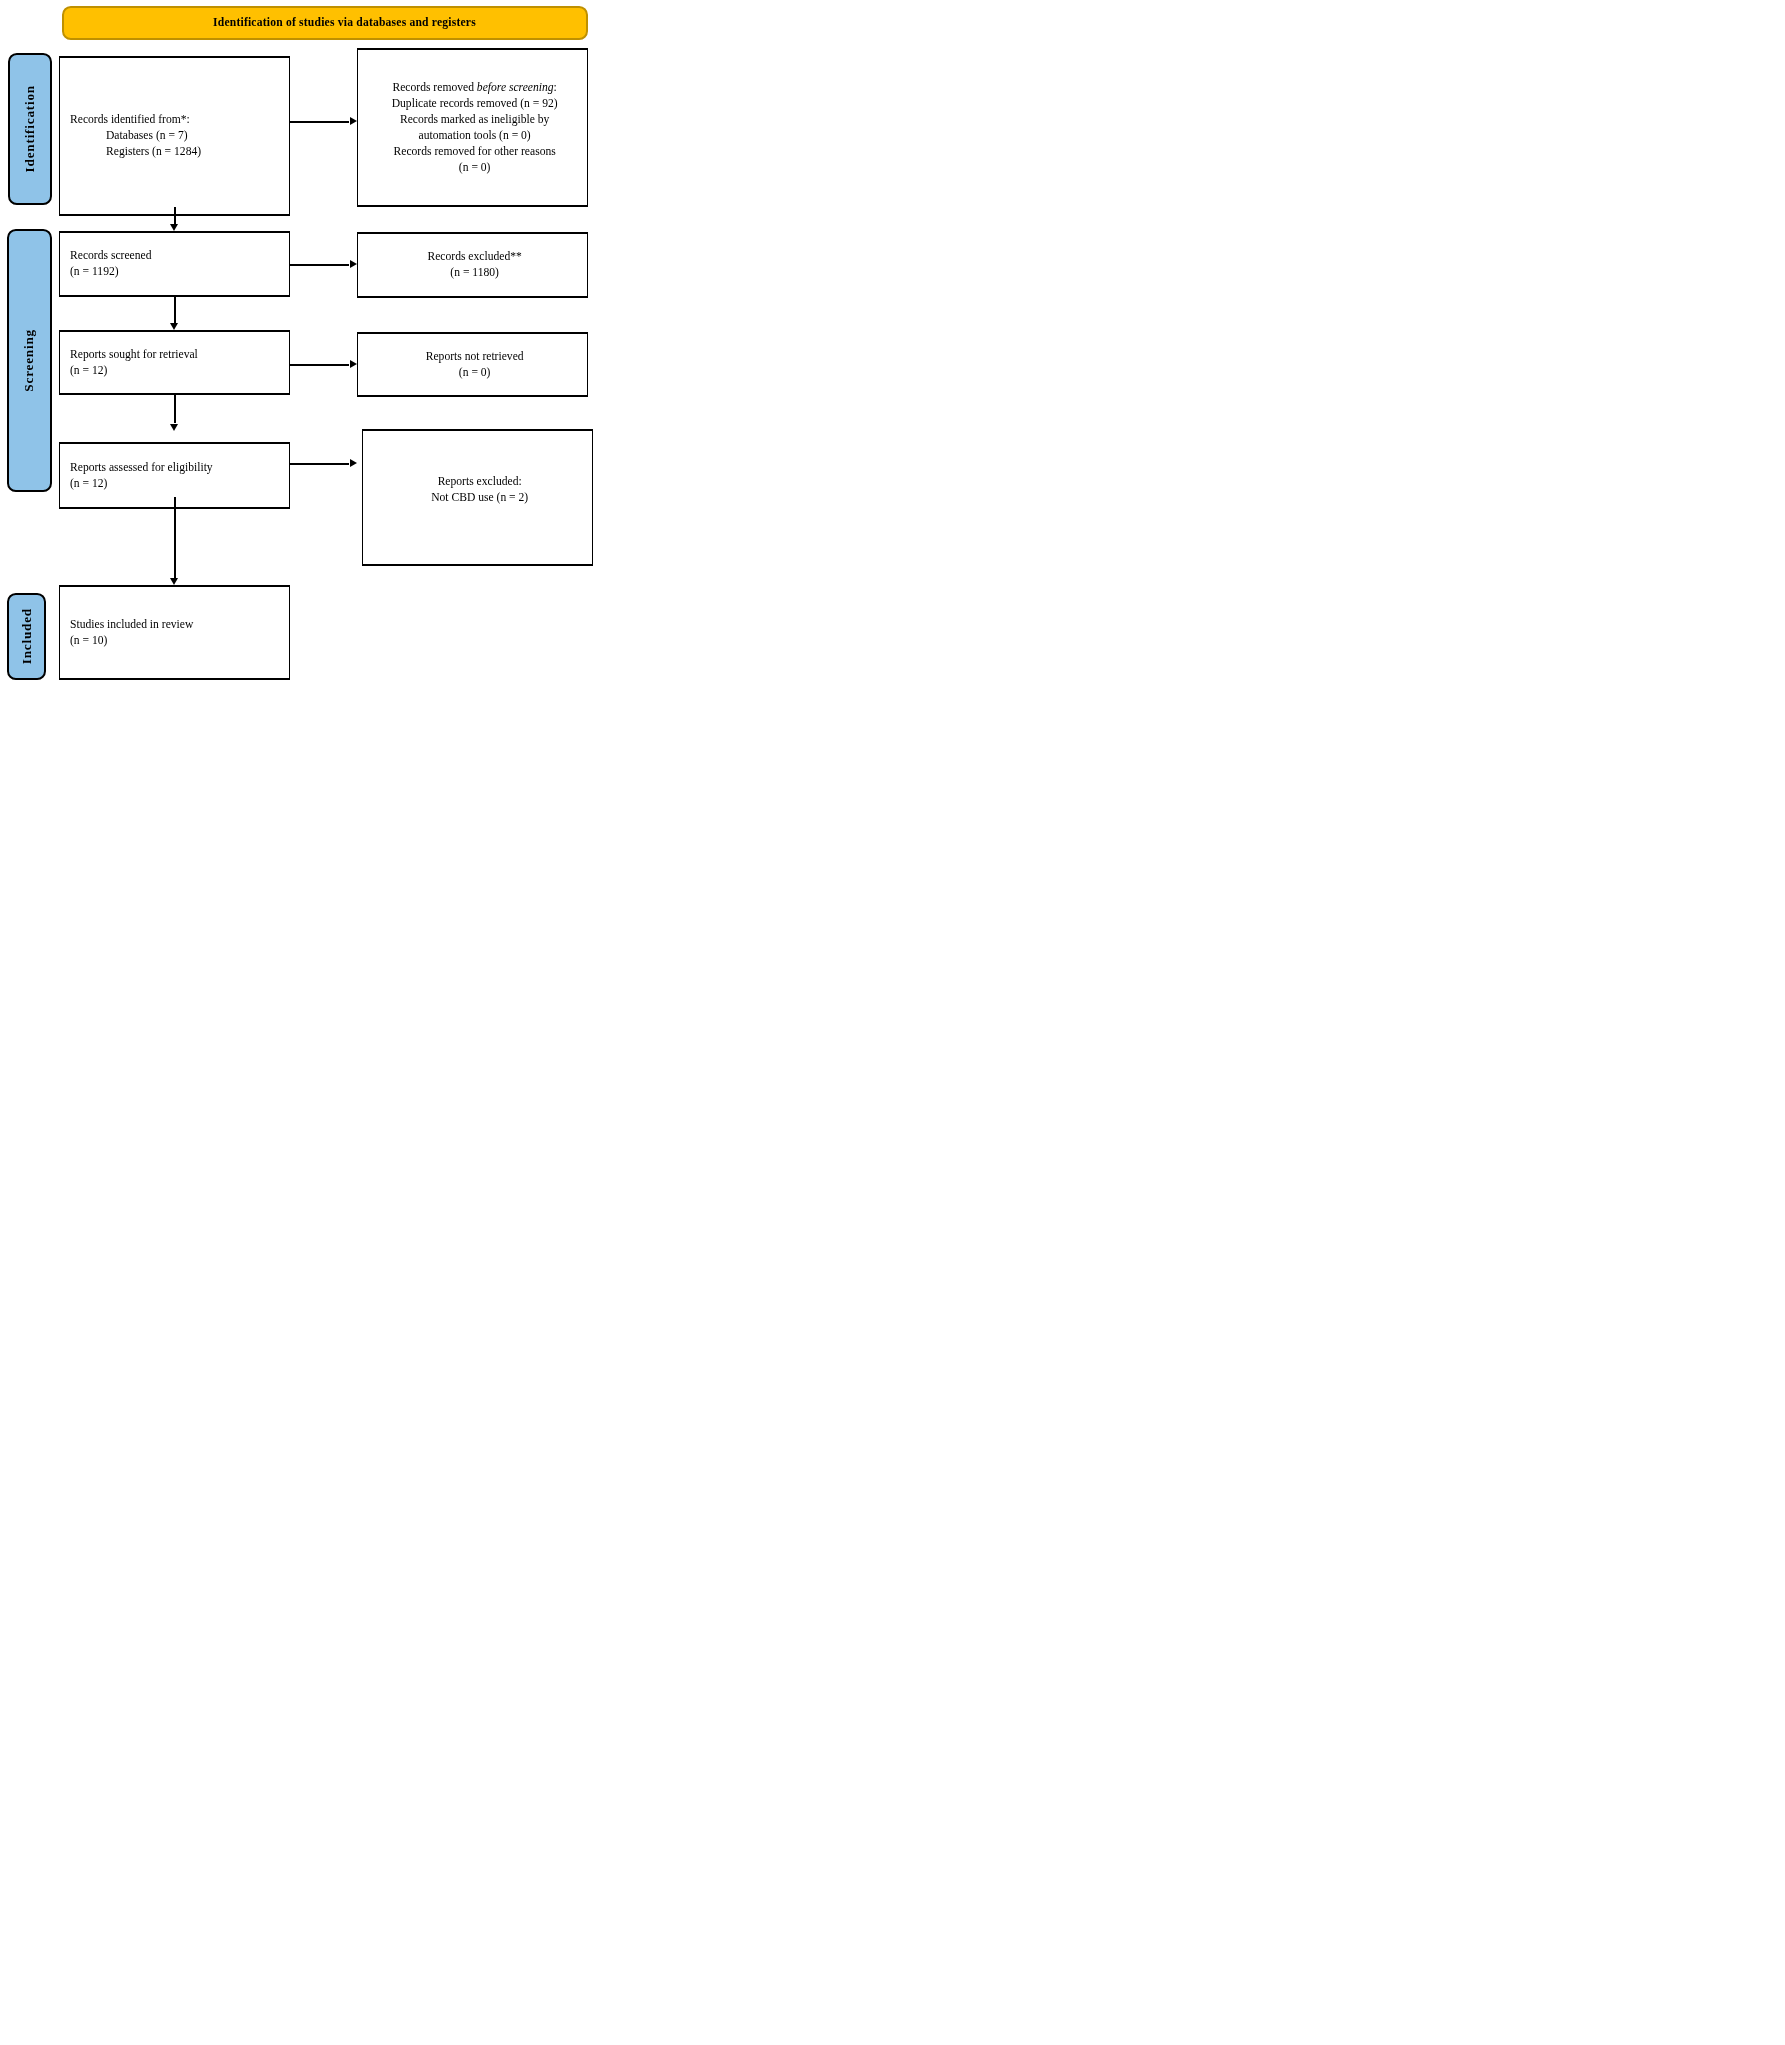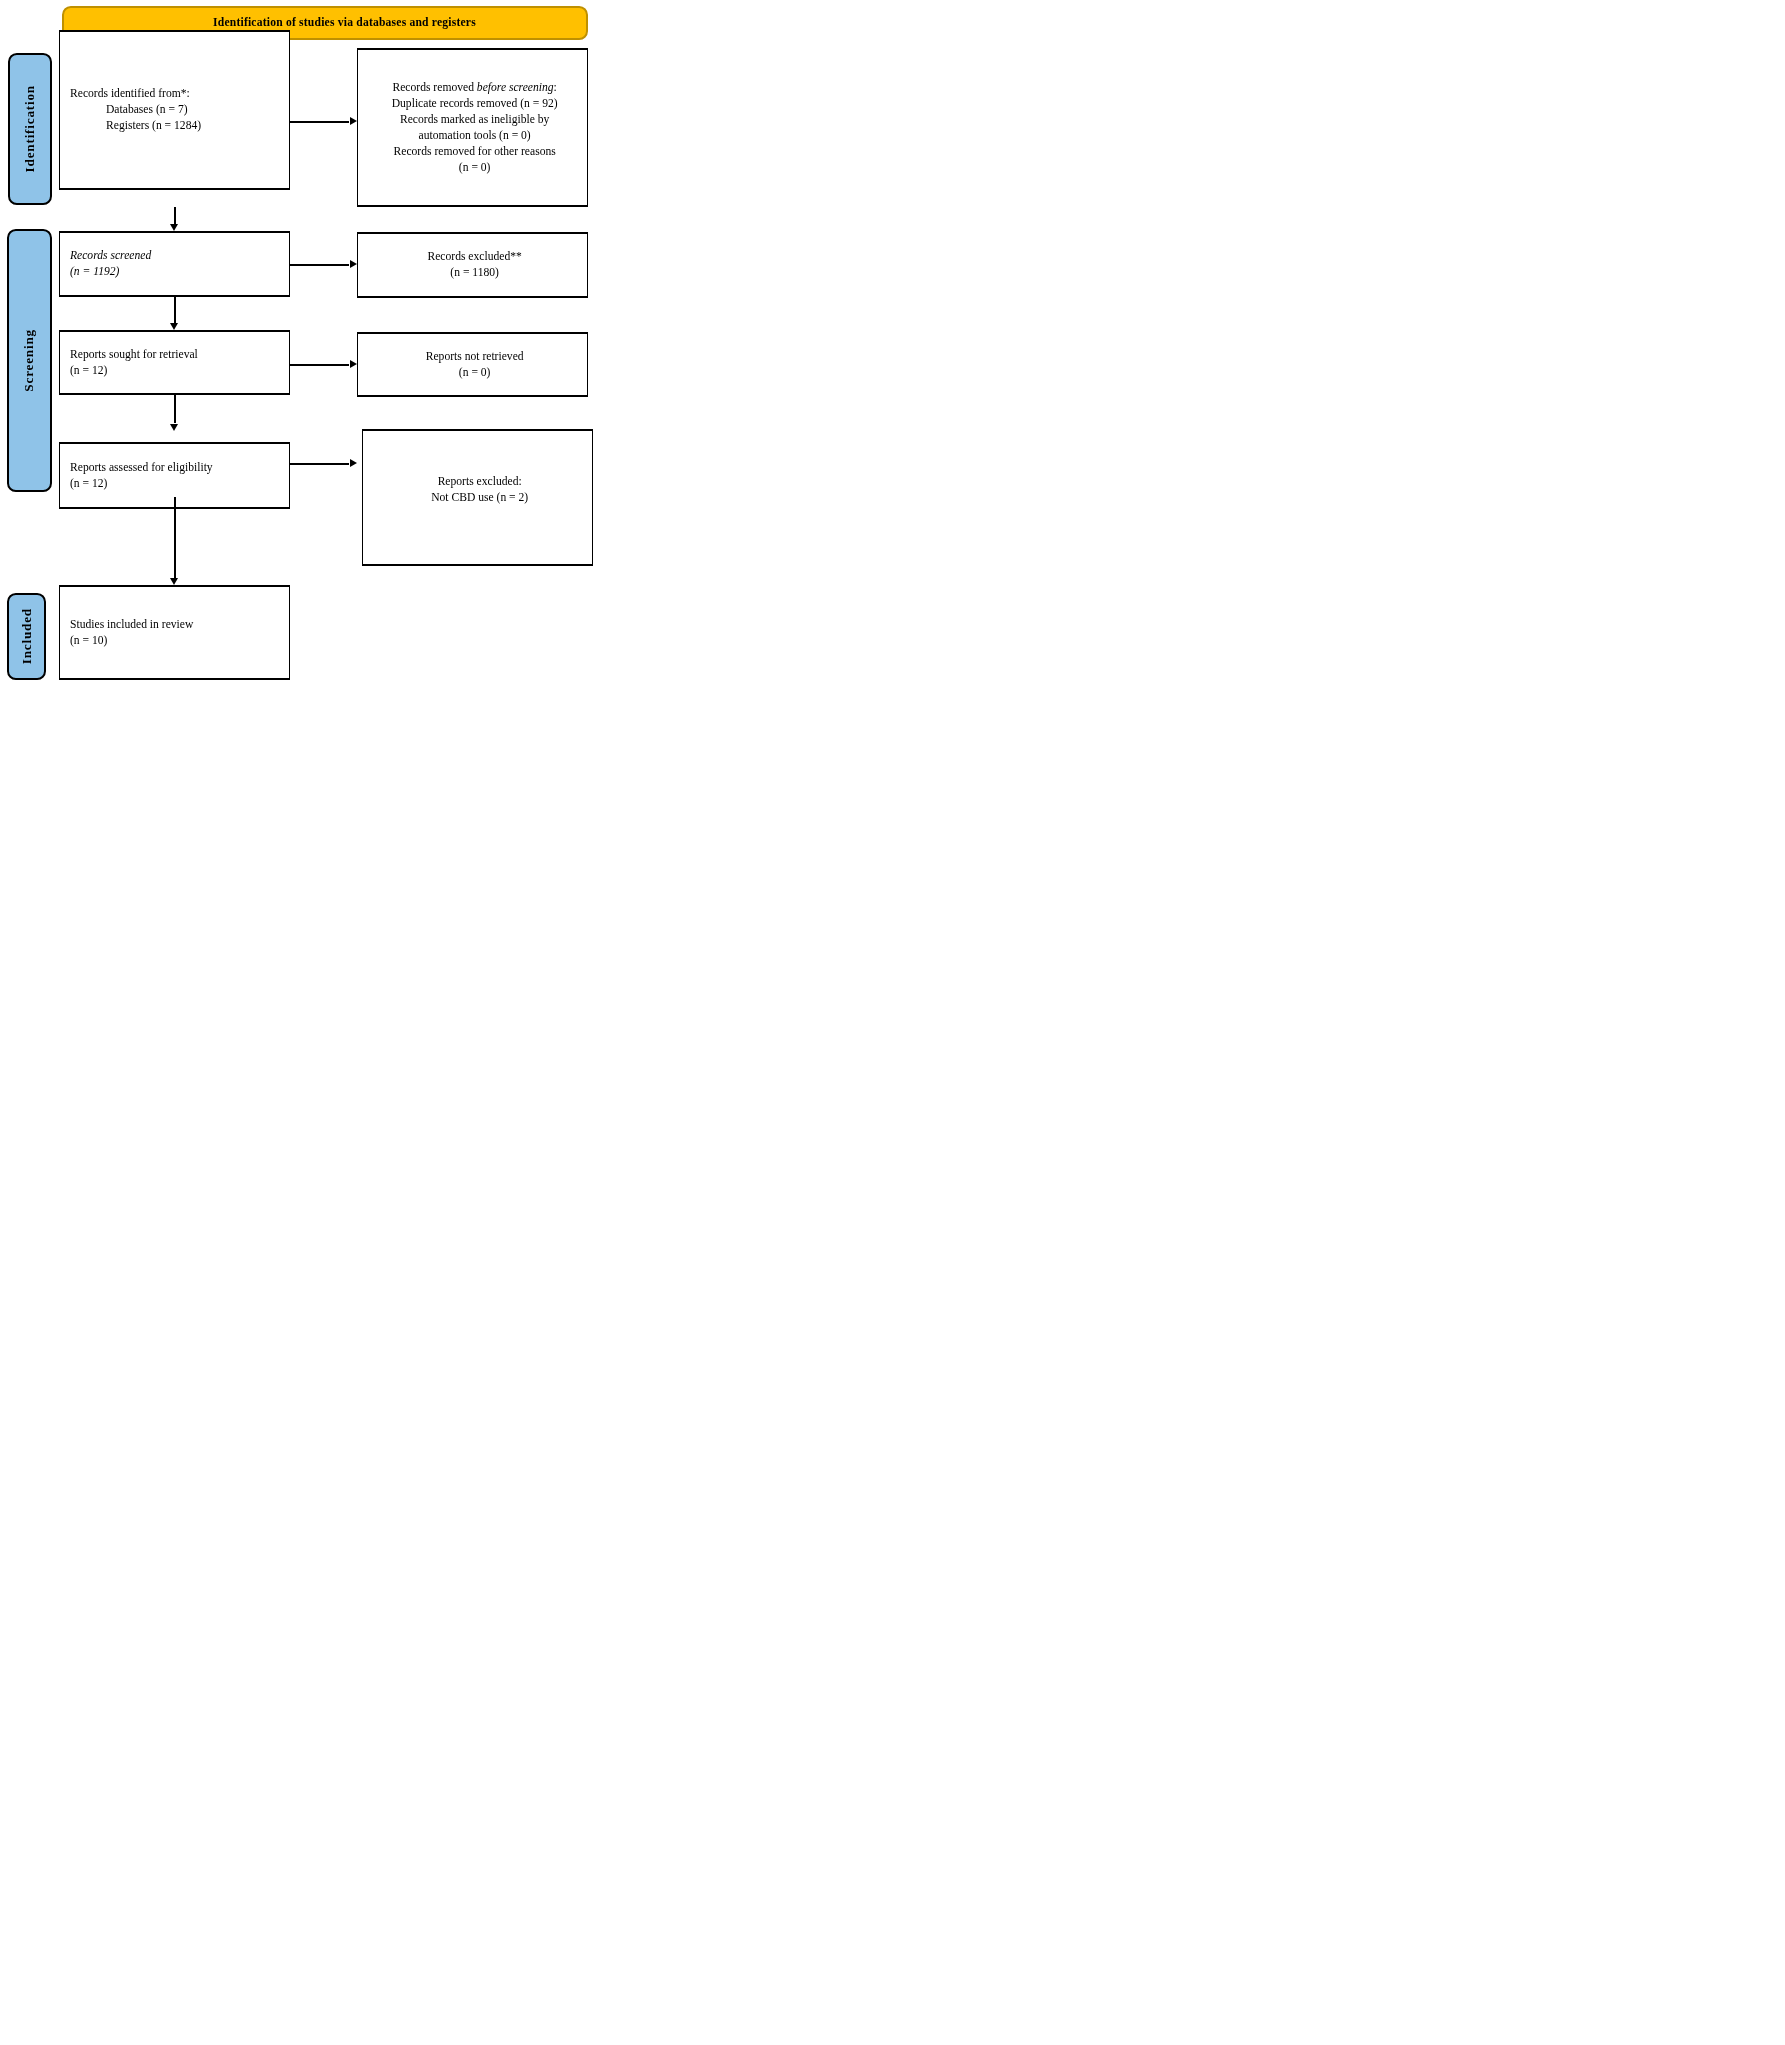--- a/index.html
+++ b/index.html
@@ -61,23 +61,23 @@
     display: flex; flex-direction: column; justify-content: center;
     padding: 4.4px 7.7px 4.4px 10px;
     font-size: 11.6px;
     line-height: 16px;
   }
   .box .line { white-space: nowrap; }
   .box .indent { margin-left: 36px; }
   .italic { font-style: italic; }
   .col2 { padding-left: 12px; text-align: center; }
 
-  #box-identified       { left: 59px; top: 30px;   width: 231px; height: 160px; }
+  #box-identified       { left: 59px; top: 56px;   width: 231px; height: 160px; }
   #box-removed          { left: 357px; top: 48px;   width: 231px; height: 159px; }
-  #box-screened         { left: 59px; top: 231px;  width: 231px; height: 66px; font-style: italic; }
+  #box-screened         { left: 59px; top: 231px;  width: 231px; height: 66px; }
   #box-excluded         { left: 357px; top: 232px;  width: 231px; height: 66px; }
   #box-sought           { left: 59px; top: 330px;  width: 231px; height: 65px; }
   #box-notretrieved     { left: 357px; top: 332px;  width: 231px; height: 65px; }
   #box-assessed         { left: 59px; top: 442px;  width: 231px; height: 67px; }
   #box-reportsexcluded  { left: 362px; top: 429px;  width: 231px; height: 137px;
                           justify-content: flex-start; padding-top: 43px; }
   #box-included         { left: 59px; top: 585px; width: 231px; height: 95px; }
 
   
   .vline { position: absolute; width: 1.7px; background: #000; }

